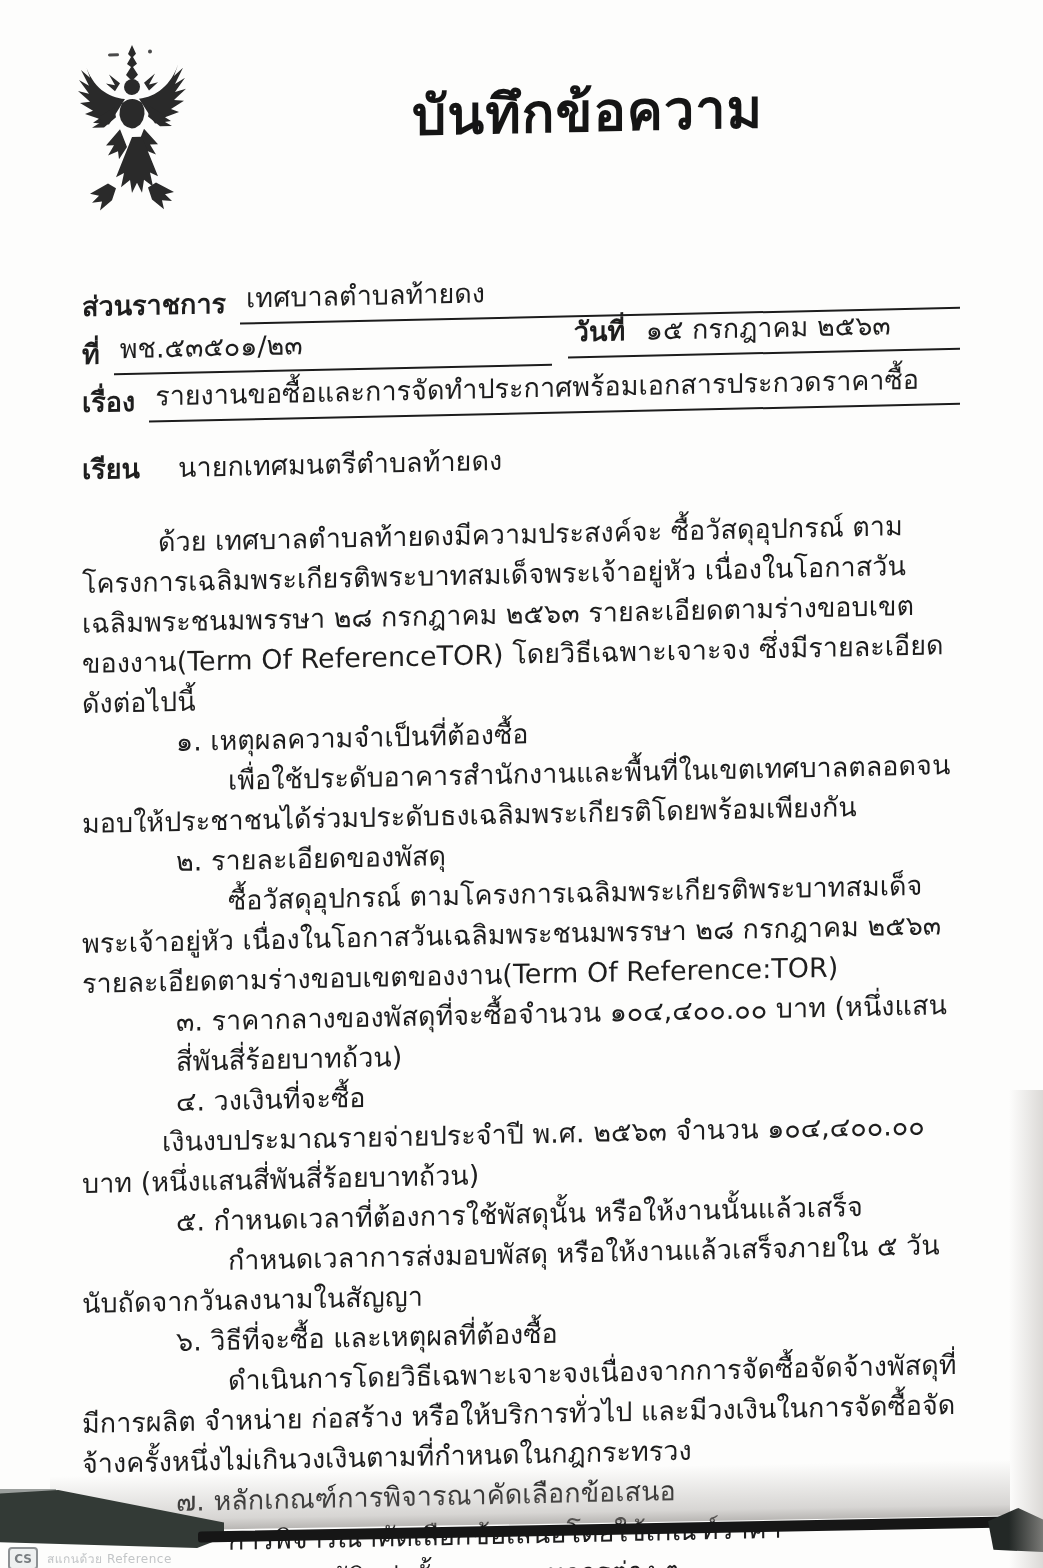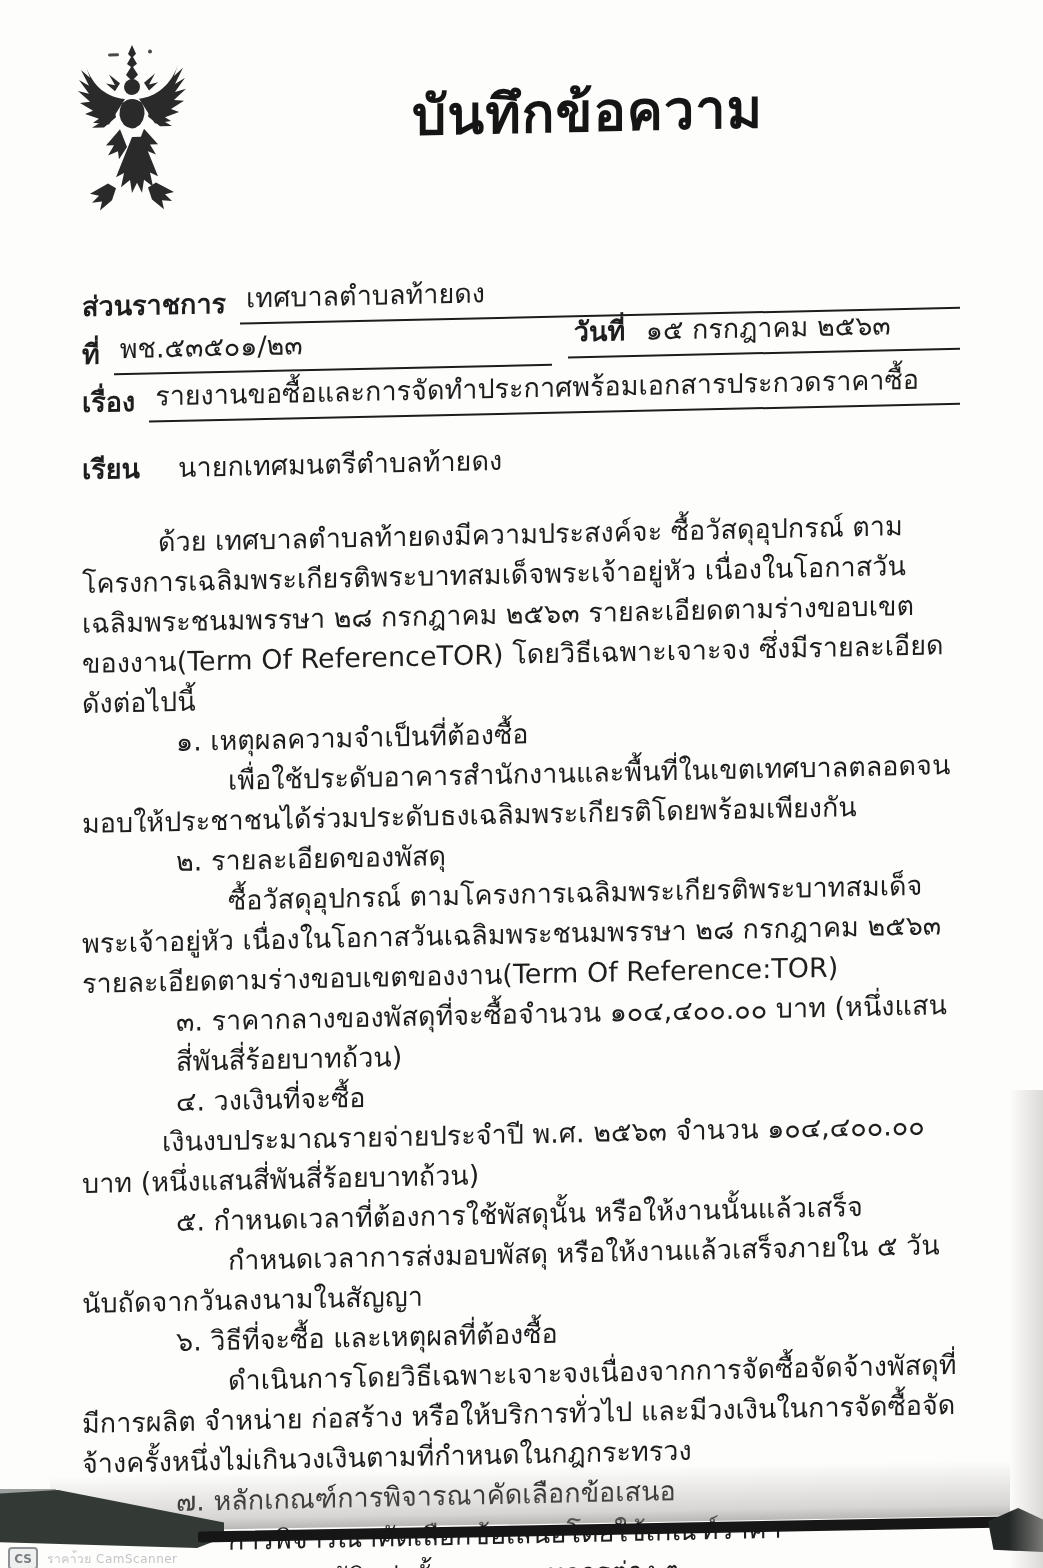--- a/index.html
+++ b/index.html
@@ -164,15 +164,15 @@
 
   <div class="bottom-shade"></div>
   <div class="corner-left-gray"></div>
   <div class="corner-left-dark"></div>
   <div class="bottom-band"></div>
   <div class="corner-right-dark"></div>
   <div class="right-edge-shade"></div>
 
   <div class="watermark">
     <span class="cs-badge">CS</span>
-    <span class="cs-text">ราคา้วย CamScanner</span>
+    <span class="cs-text">สแกนด้วย Reference</span>
   </div>
 </div>
 
 </body></html>

